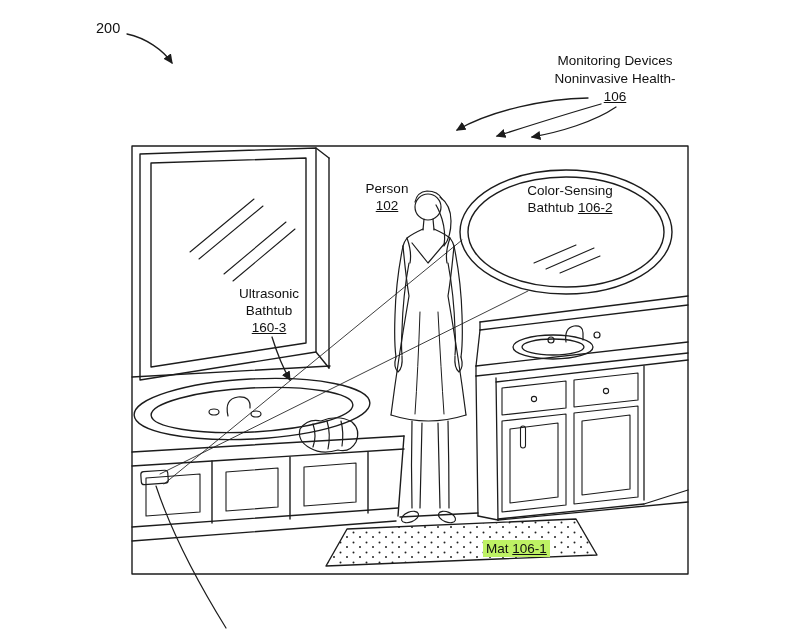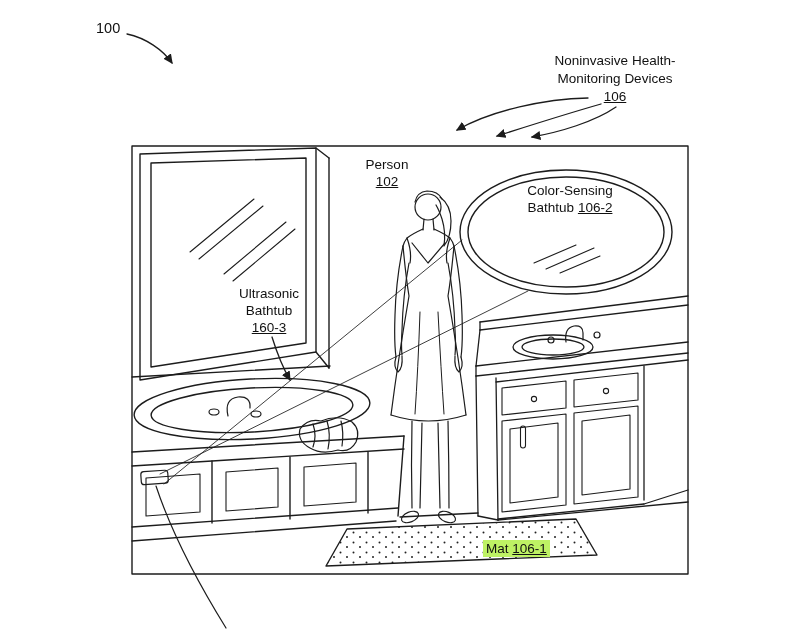--- a/index.html
+++ b/index.html
@@ -182,30 +182,30 @@
         <path d="M498 520 L688 502"></path>
       </g>
 
       <g>
         <path d="M347 529 L576 519 L597 555 L326 566 Z" fill="url(#matdots)"></path>
       </g>
     </g>
   </svg>
 
   <div class="label fig-num" style="left:96px;top:20px;">
-    <span>100</span>
+    <span>200</span>
   </div>
 
   <div class="label" style="left:515px;top:52px;width:200px;line-height:18px;">
+    <div>Monitoring Devices</div>
     <div>Noninvasive Health-</div>
-    <div>Monitoring Devices</div>
     <div><span class="ref">106</span></div>
   </div>
 
-  <div class="label" style="left:352px;top:156px;width:70px;">
+  <div class="label" style="left:352px;top:180px;width:70px;">
     <div>Person</div>
     <div><span class="ref">102</span></div>
   </div>
 
   <div class="label" style="left:500px;top:182px;width:140px;">
     <div>Color-Sensing</div>
     <div>
       <span>Bathtub</span>
       <span class="ref">106-2</span>
     </div>

